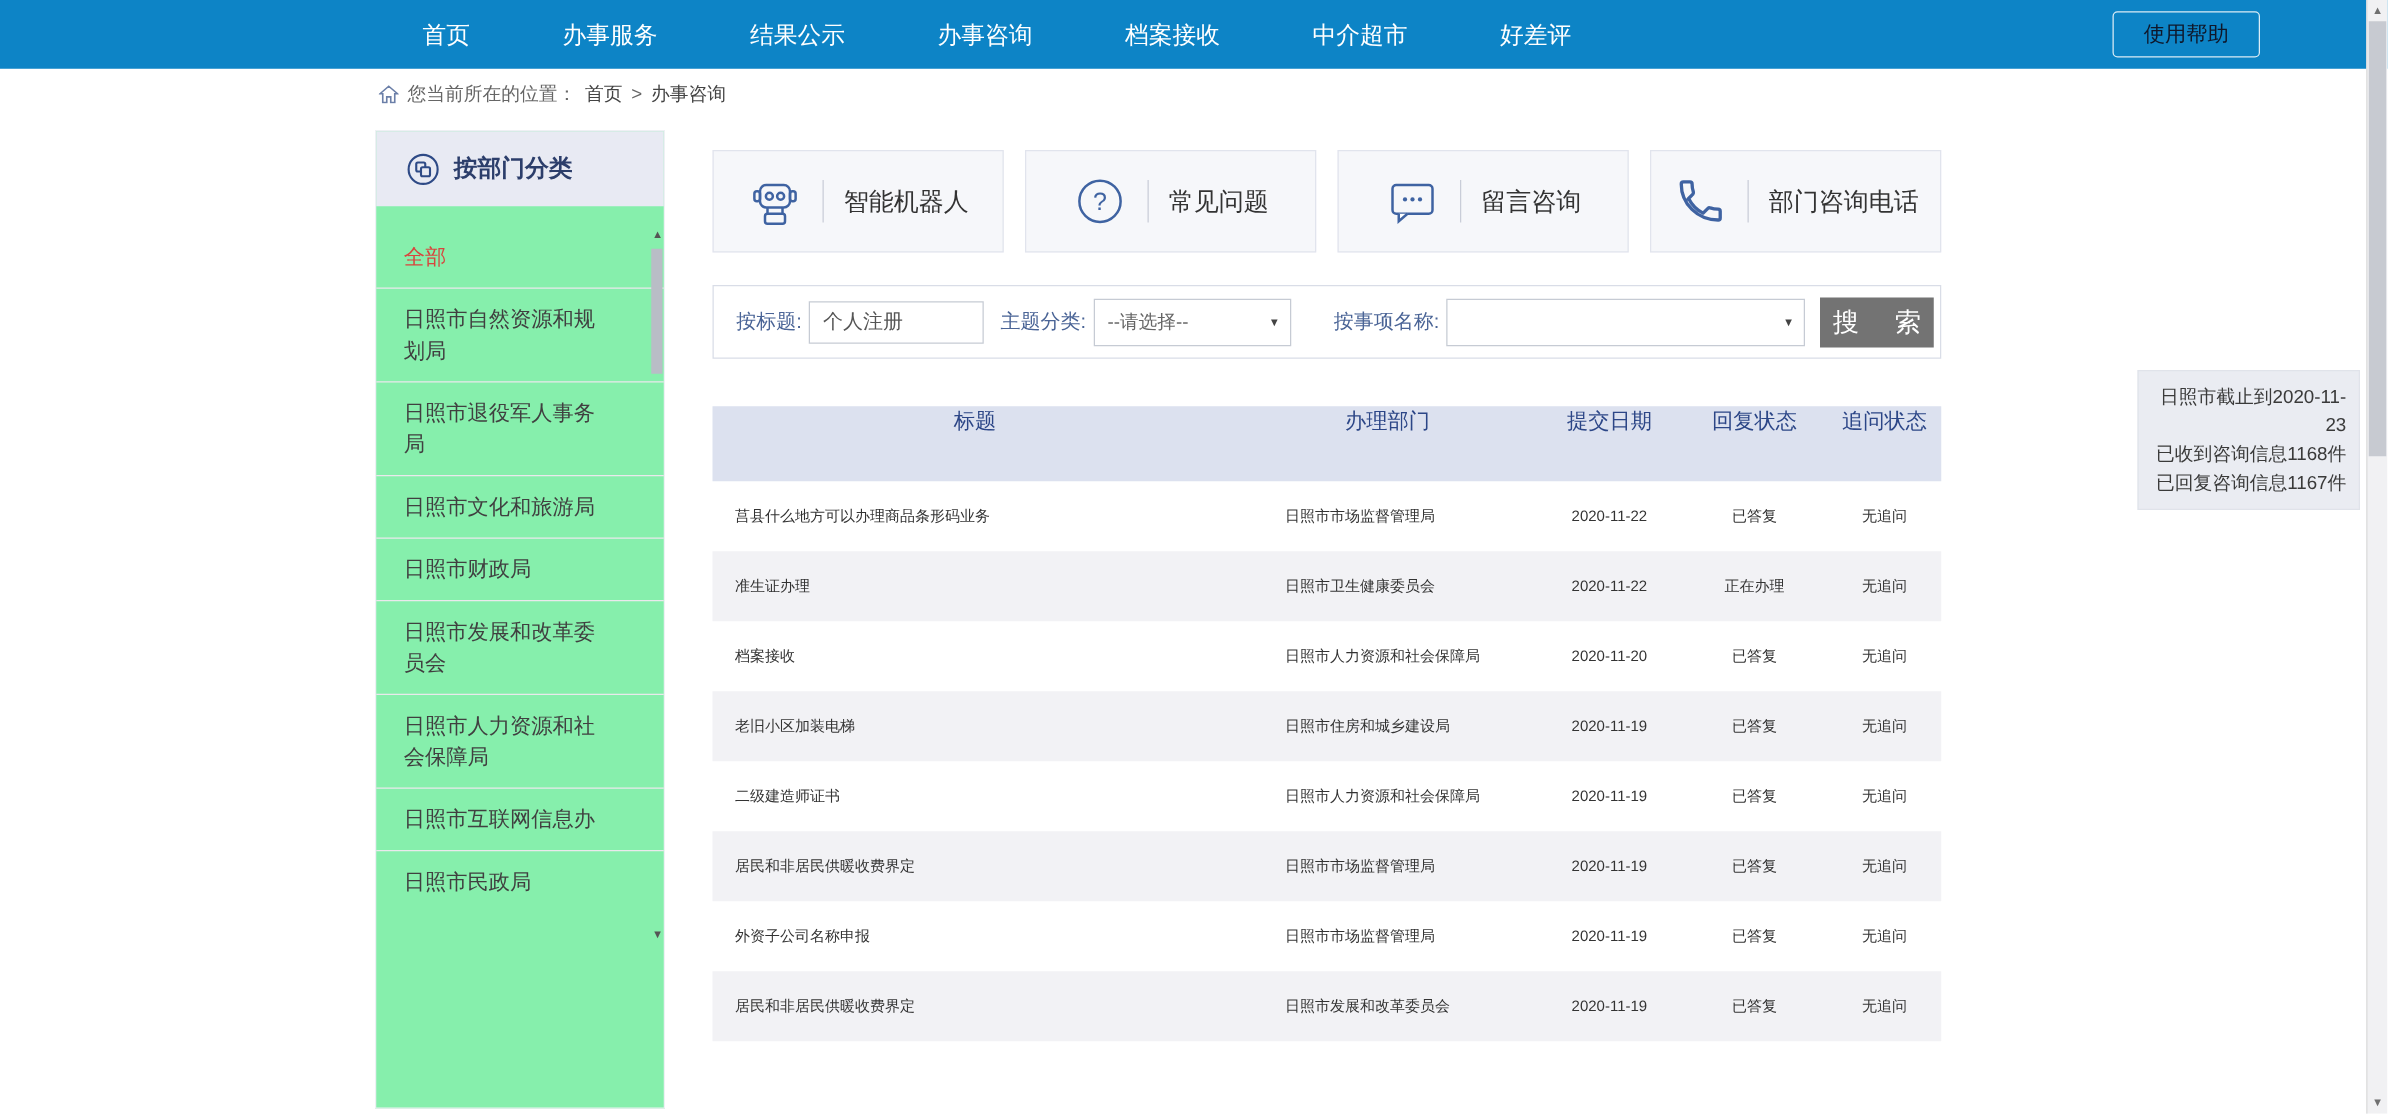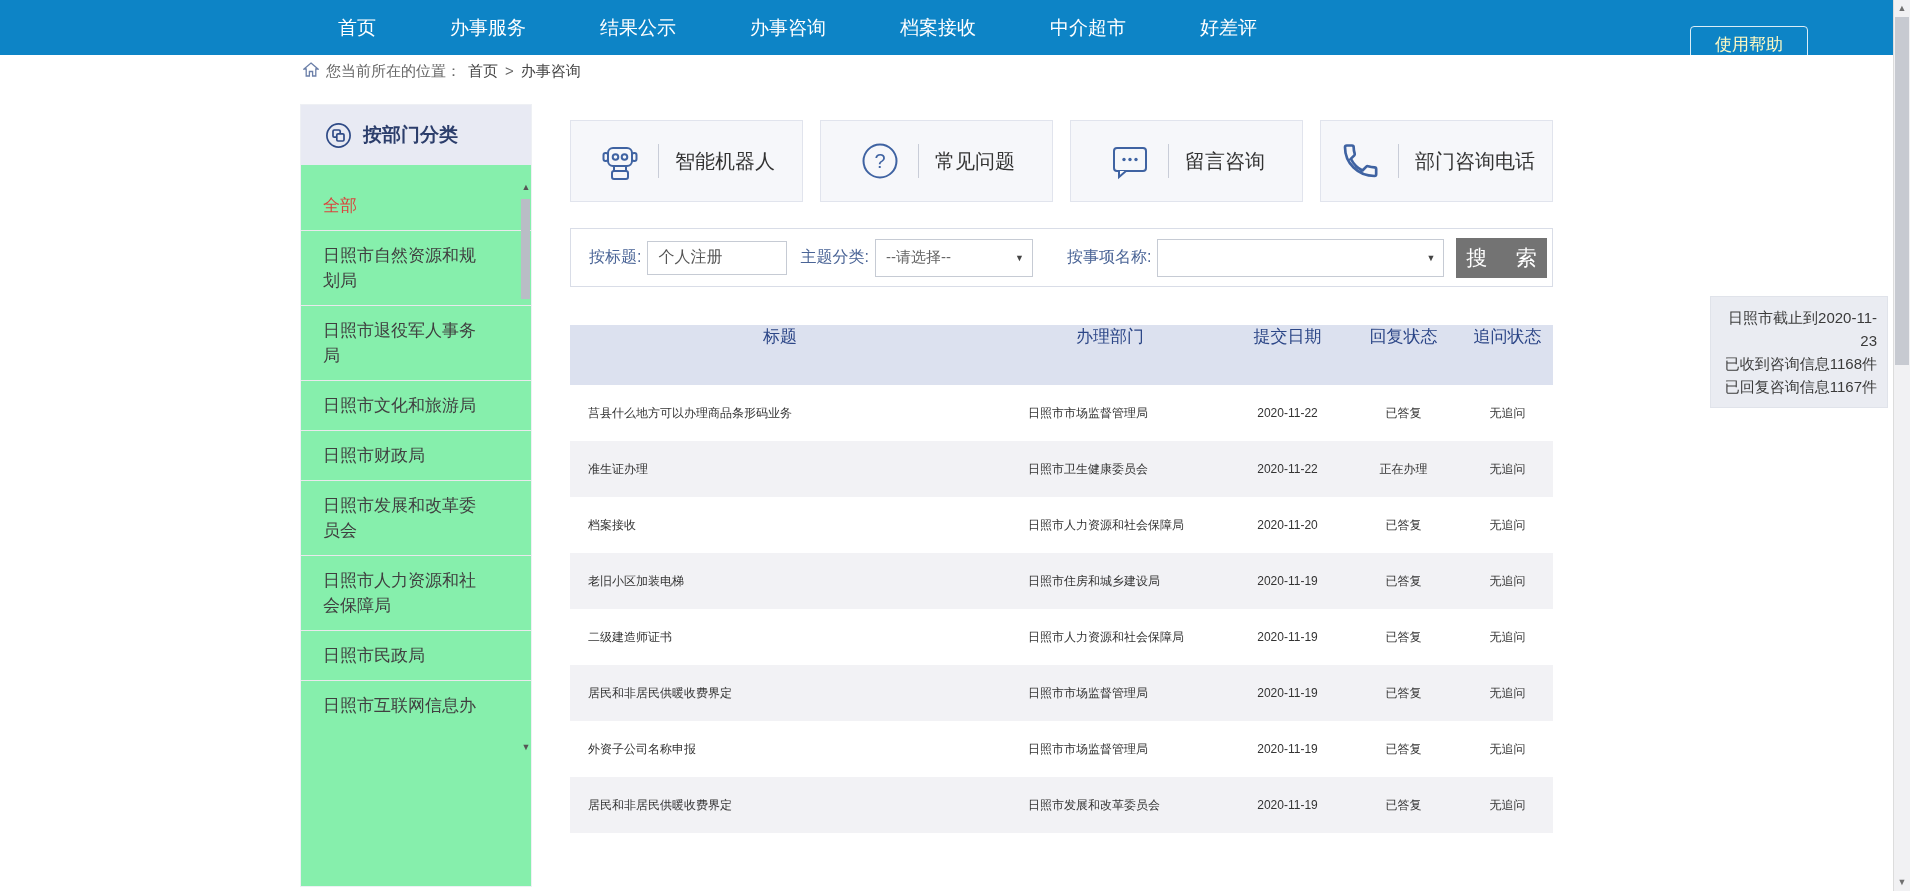--- a/index.html
+++ b/index.html
@@ -4,26 +4,26 @@
 <style>
   * { margin:0; padding:0; box-sizing:border-box; }
   html,body { width:1910px; height:891px; overflow:hidden; background:#fff;
               font-family:"Liberation Sans","DejaVu Sans",sans-serif; }
   .page { position:relative; width:1910px; height:891px; background:#fff; }
 
   
   .topnav { position:absolute; left:0; top:0; width:1910px; height:55px; background:#0d84c6; }
   .navlist { position:absolute; left:338px; top:0; height:55px; display:flex; align-items:center; gap:74px; }
   .navitem { color:#fff; font-size:19px; white-space:nowrap; cursor:pointer; }
-  .helpbtn { position:absolute; right:102px; top:26px; width:118px; height:37px;
-             border:1px solid rgba(255,255,255,.85); border-radius:4px; color:#fef9c3;
+  .helpbtn { position:absolute; right:102px; top:9px; width:118px; height:37px;
+             border:1px solid rgba(255,255,255,.85); border-radius:4px; color:#0f172a;
              font-size:17px; display:flex; align-items:center; justify-content:center; cursor:pointer; }
 
   
-  .breadcrumb { position:absolute; left:303px; top:62px; height:26px; display:flex; align-items:flex-start;
+  .breadcrumb { position:absolute; left:303px; top:62px; height:26px; display:flex; align-items:center;
                 gap:7px; font-size:15px; color:#666; }
   .breadcrumb .link { color:#444; }
   .home-ico { width:16px; height:15px; display:inline-block; }
 
   
   .sidebar { position:absolute; left:300px; top:104px; width:232px; height:783px;
              background:#86efac; border:1px solid #eef0f4; }
   .side-head { height:60px; background:#e8eaf3; display:flex; align-items:center; padding-left:24px; gap:11px; }
   .side-title { font-size:19px; font-weight:bold; color:#2c3e6b; }
   .side-list { padding-top:16px; }
@@ -145,23 +145,23 @@
         <div class="sitem">日照市退役军人事务局</div>
 
         <div class="sitem">日照市文化和旅游局</div>
 
         <div class="sitem">日照市财政局</div>
 
         <div class="sitem">日照市发展和改革委员会</div>
 
         <div class="sitem">日照市人力资源和社会保障局</div>
 
+        <div class="sitem">日照市互联网信息办</div>
+
         <div class="sitem">日照市民政局</div>
-
-        <div class="sitem">日照市互联网信息办</div>
 
     </div>
     <div class="side-scroll">
       <div class="arrow" style="top:0;">▲</div>
       <div class="sthumb"></div>
       <div class="arrow" style="bottom:0;">▼</div>
     </div>
   </div>
 
   <div class="main">

